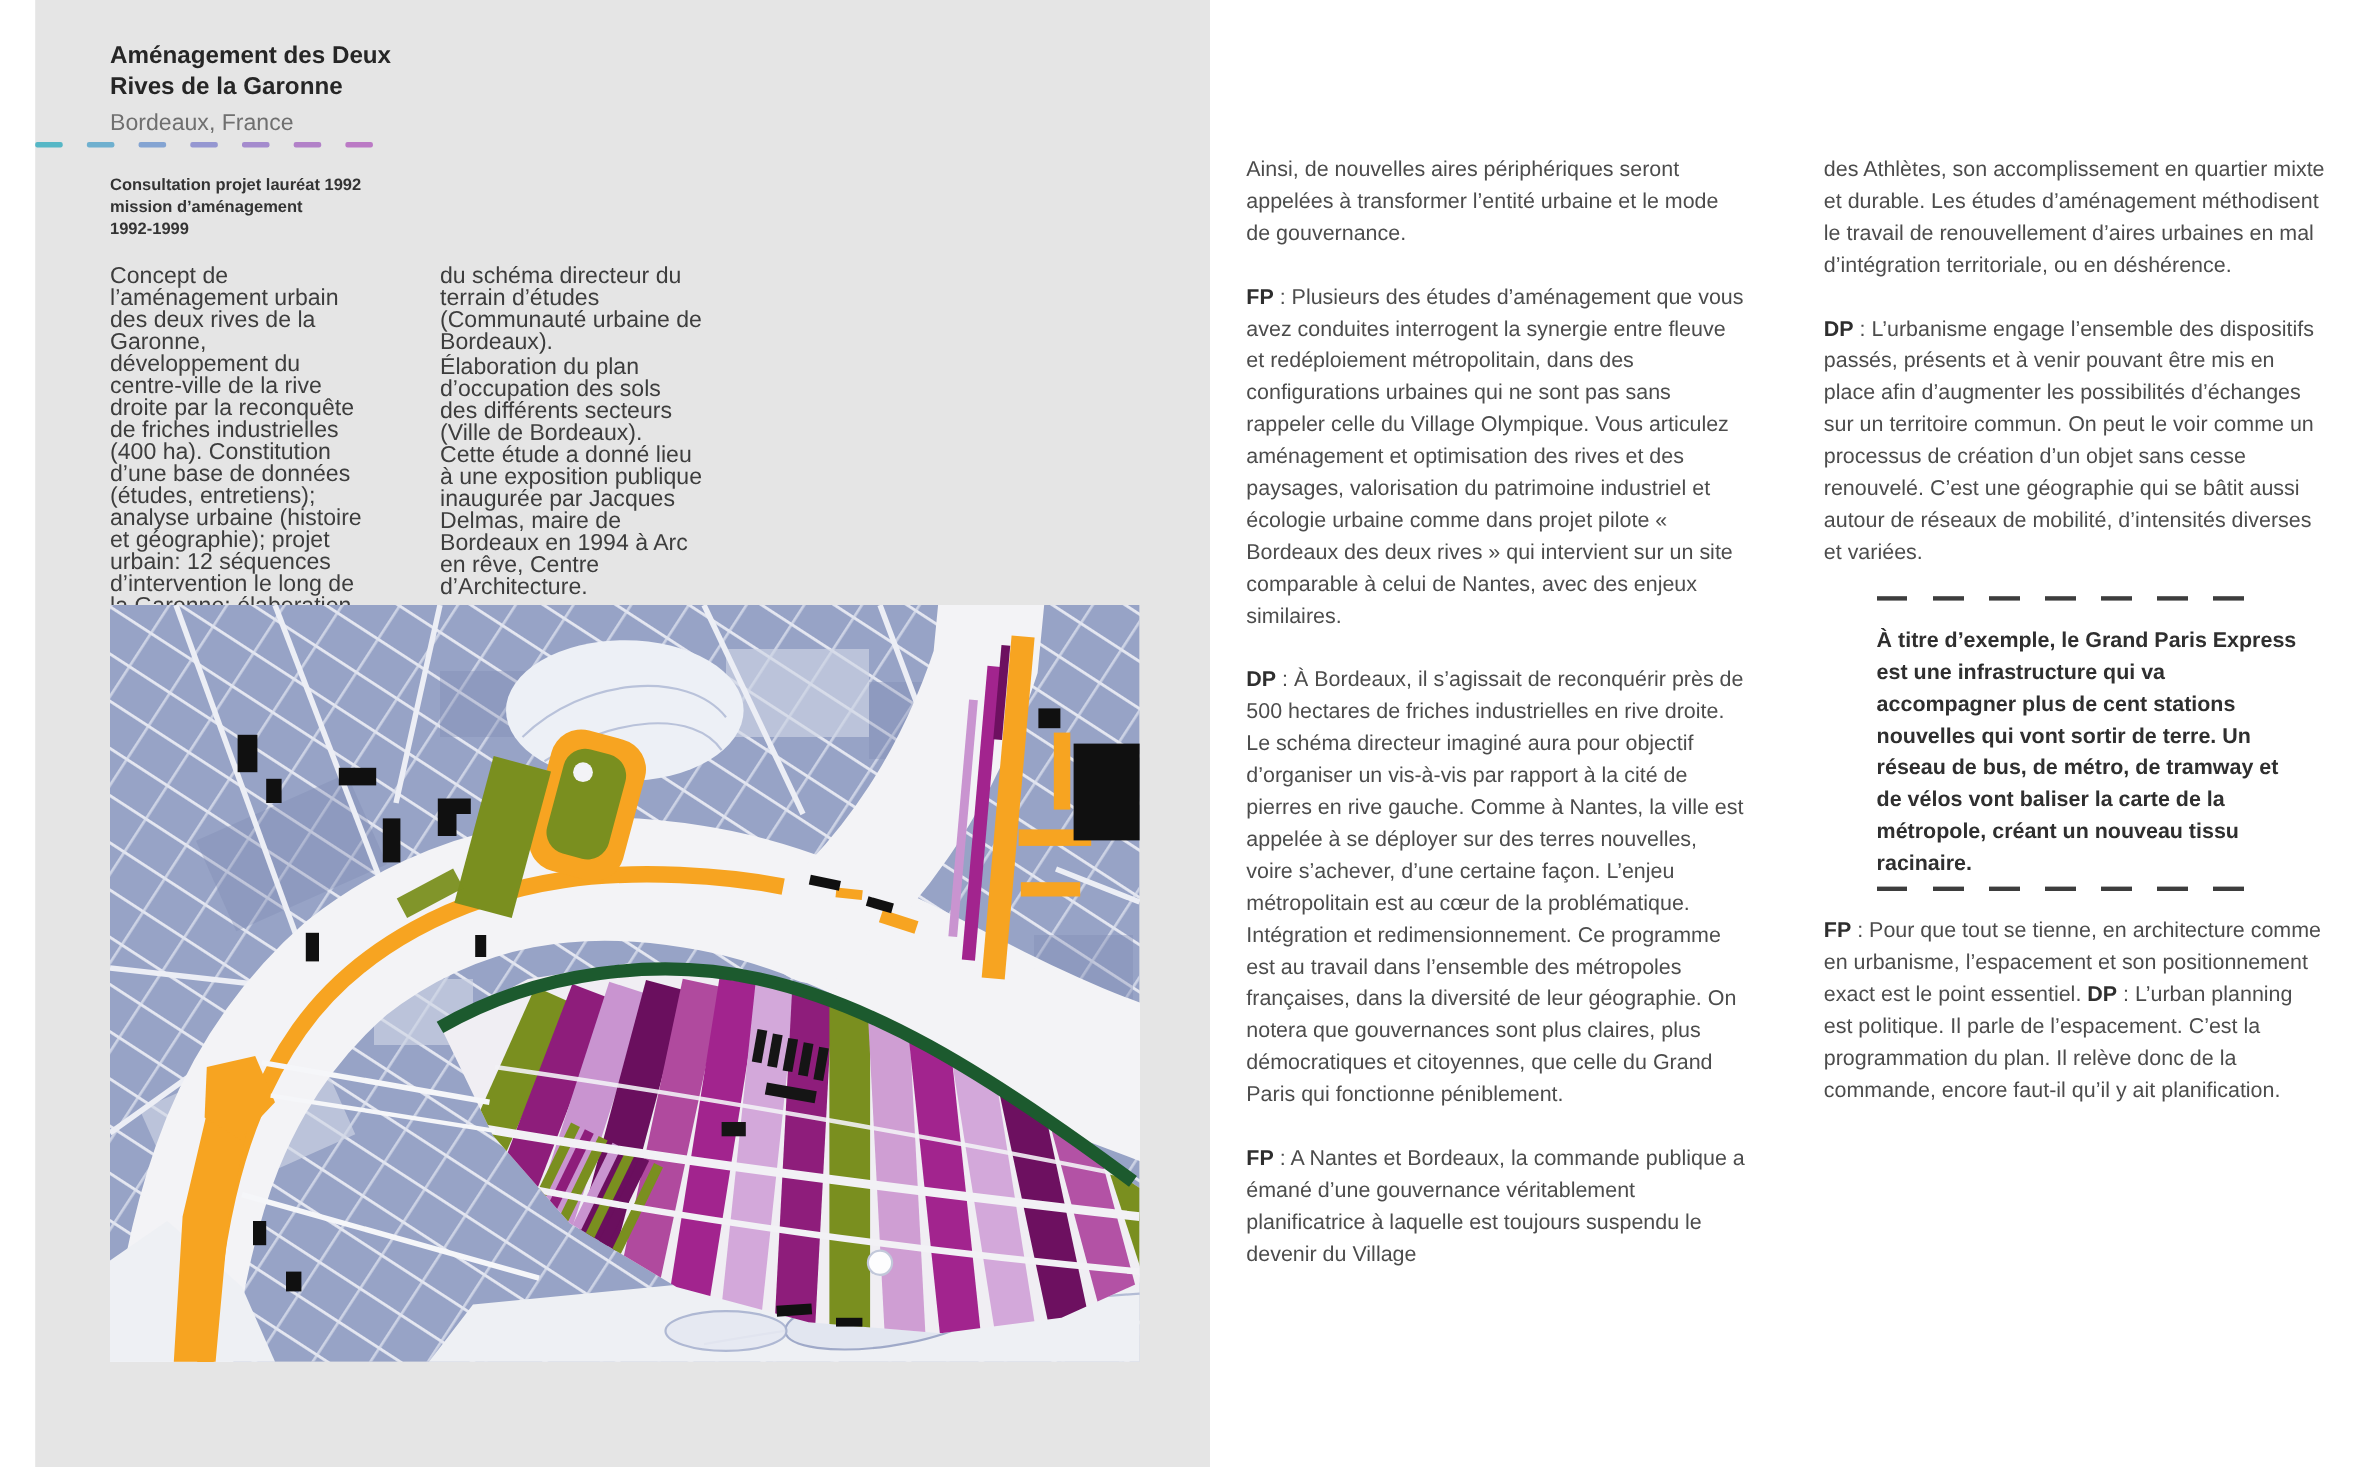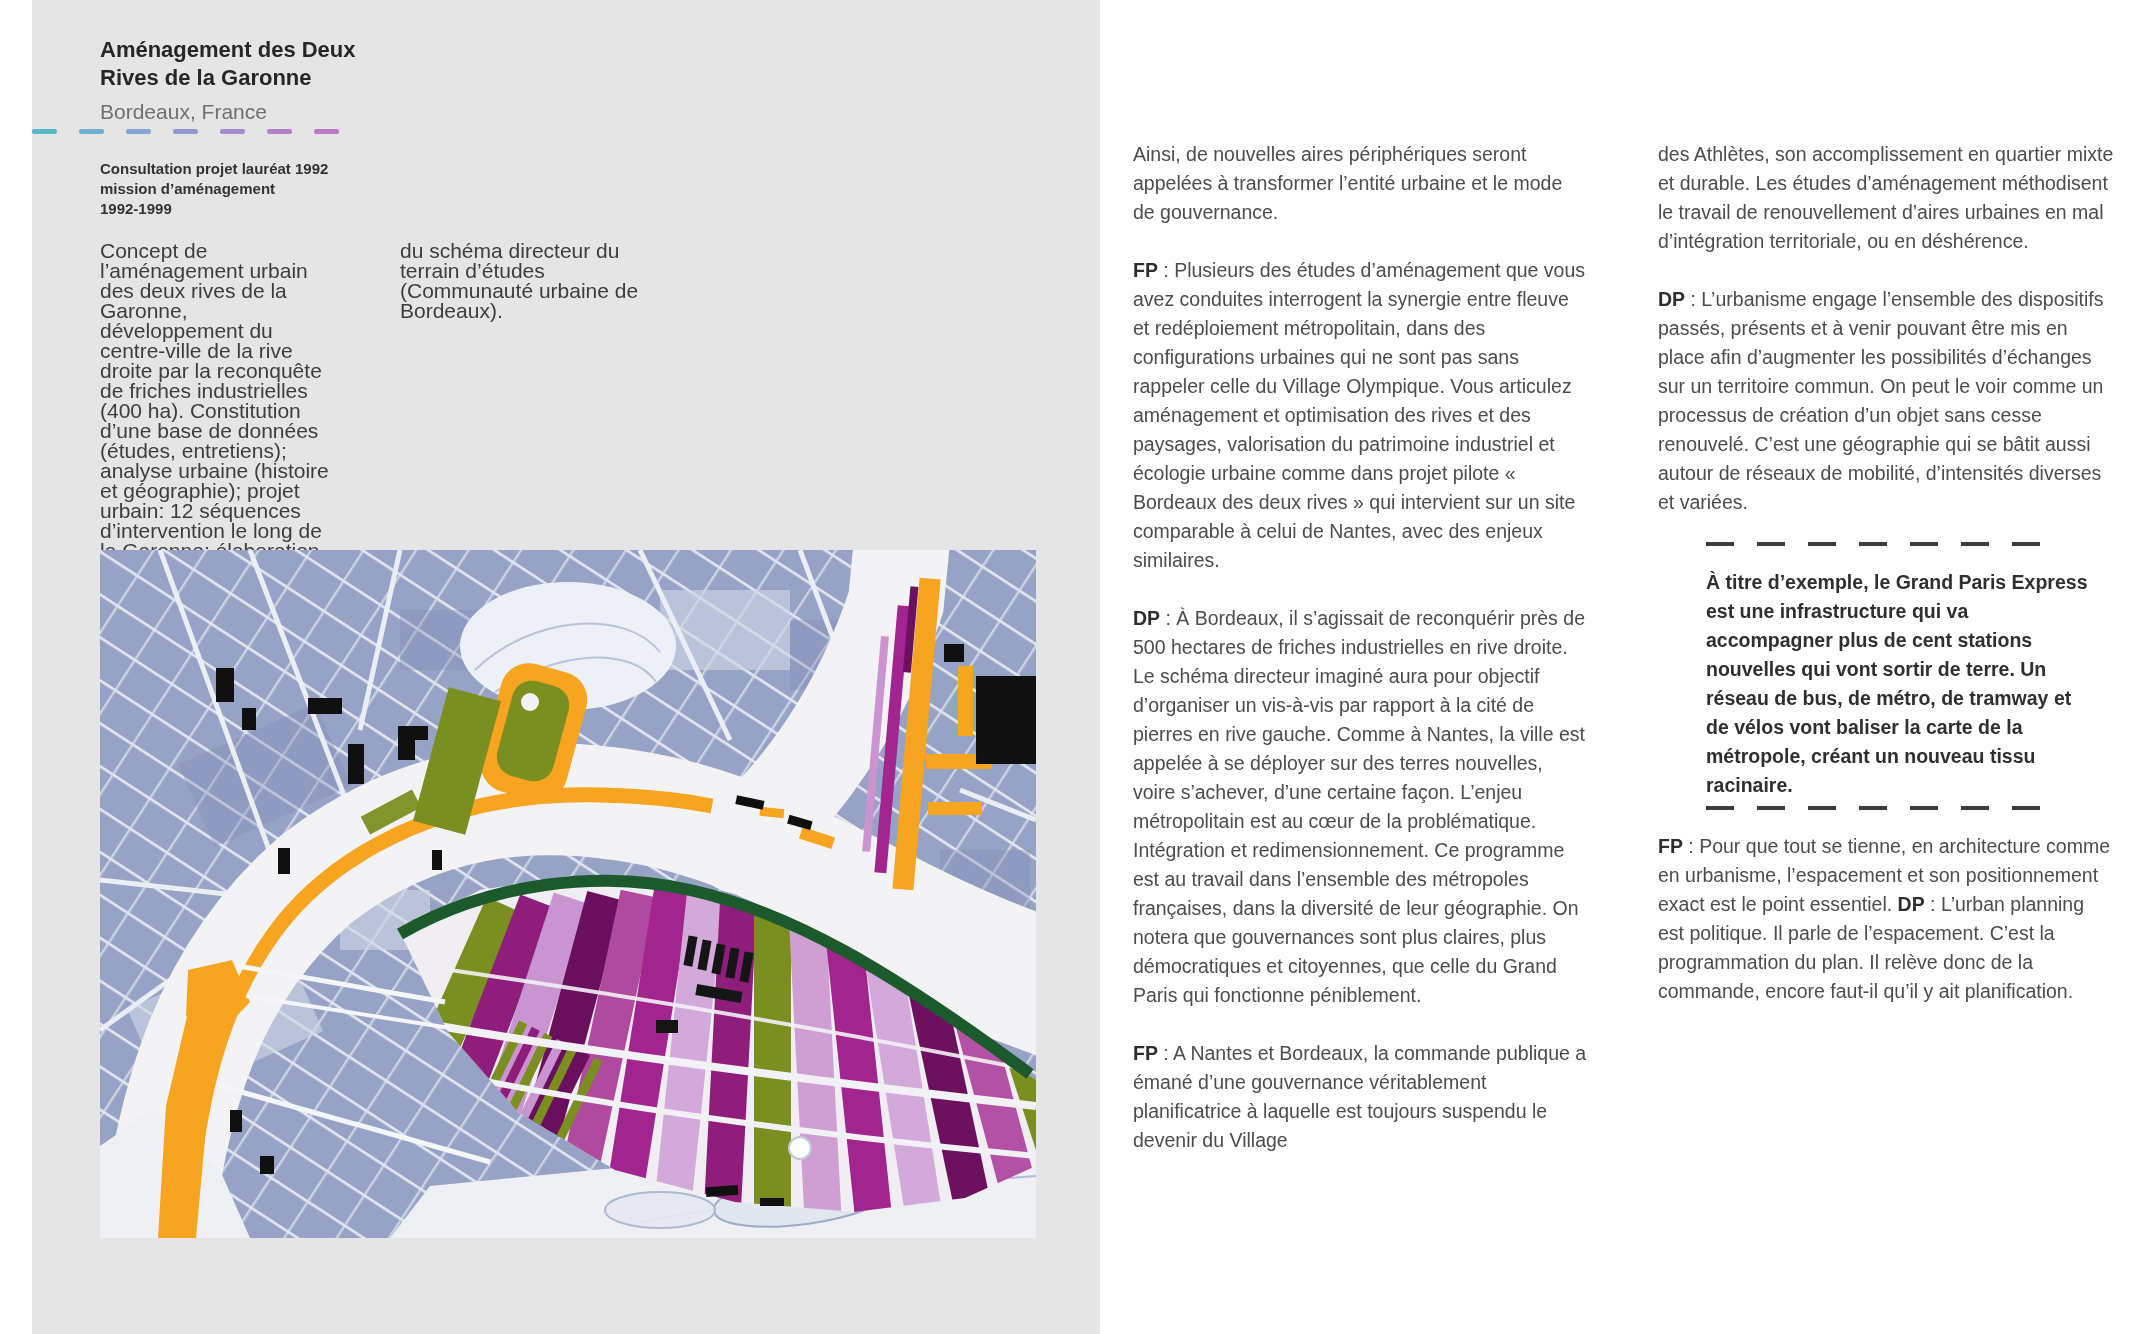--- a/index.html
+++ b/index.html
@@ -64,20 +64,21 @@
       <div>mission d’aménagement</div>
       <div>1992-1999</div>
     </div>
 
     <div class="desc-col desc-col-1">
       <p>Concept de l’aménagement urbain des deux rives de la Garonne, développement du centre-ville de la rive droite par la reconquête de friches industrielles (400 ha). Constitution d’une base de données (études, entretiens); analyse urbaine (histoire et géographie); projet urbain: 12 séquences d’intervention le long de la Garonne; élaboration</p>
     </div>
 
     <div class="desc-col desc-col-2">
       <p>du schéma directeur du terrain d’études (Communauté urbaine de Bordeaux).</p>
+      <p>Élaboration du plan d’occupation des sols des différents secteurs (Ville de Bordeaux). Cette étude a donné lieu à une exposition publique inaugurée par Jacques Delmas, maire de Bordeaux en 1994 à Arc en rêve, Centre d’Architecture.</p>
     </div>
 
     <div class="map-wrap">
       <svg width="936" height="688" viewBox="0 0 936 688" xmlns="http://www.w3.org/2000/svg">
         <defs>
           <clipPath id="mapClip">
               <rect x="0" y="0" width="936" height="688"></rect>
             </clipPath>
           <clipPath id="pen">
             <polygon points="300,382 380,340 470,326 575,336 665,366 755,410 845,466 915,516 936,530 936,616 865,648 755,662 635,652 515,620 418,562 348,482"></polygon>

